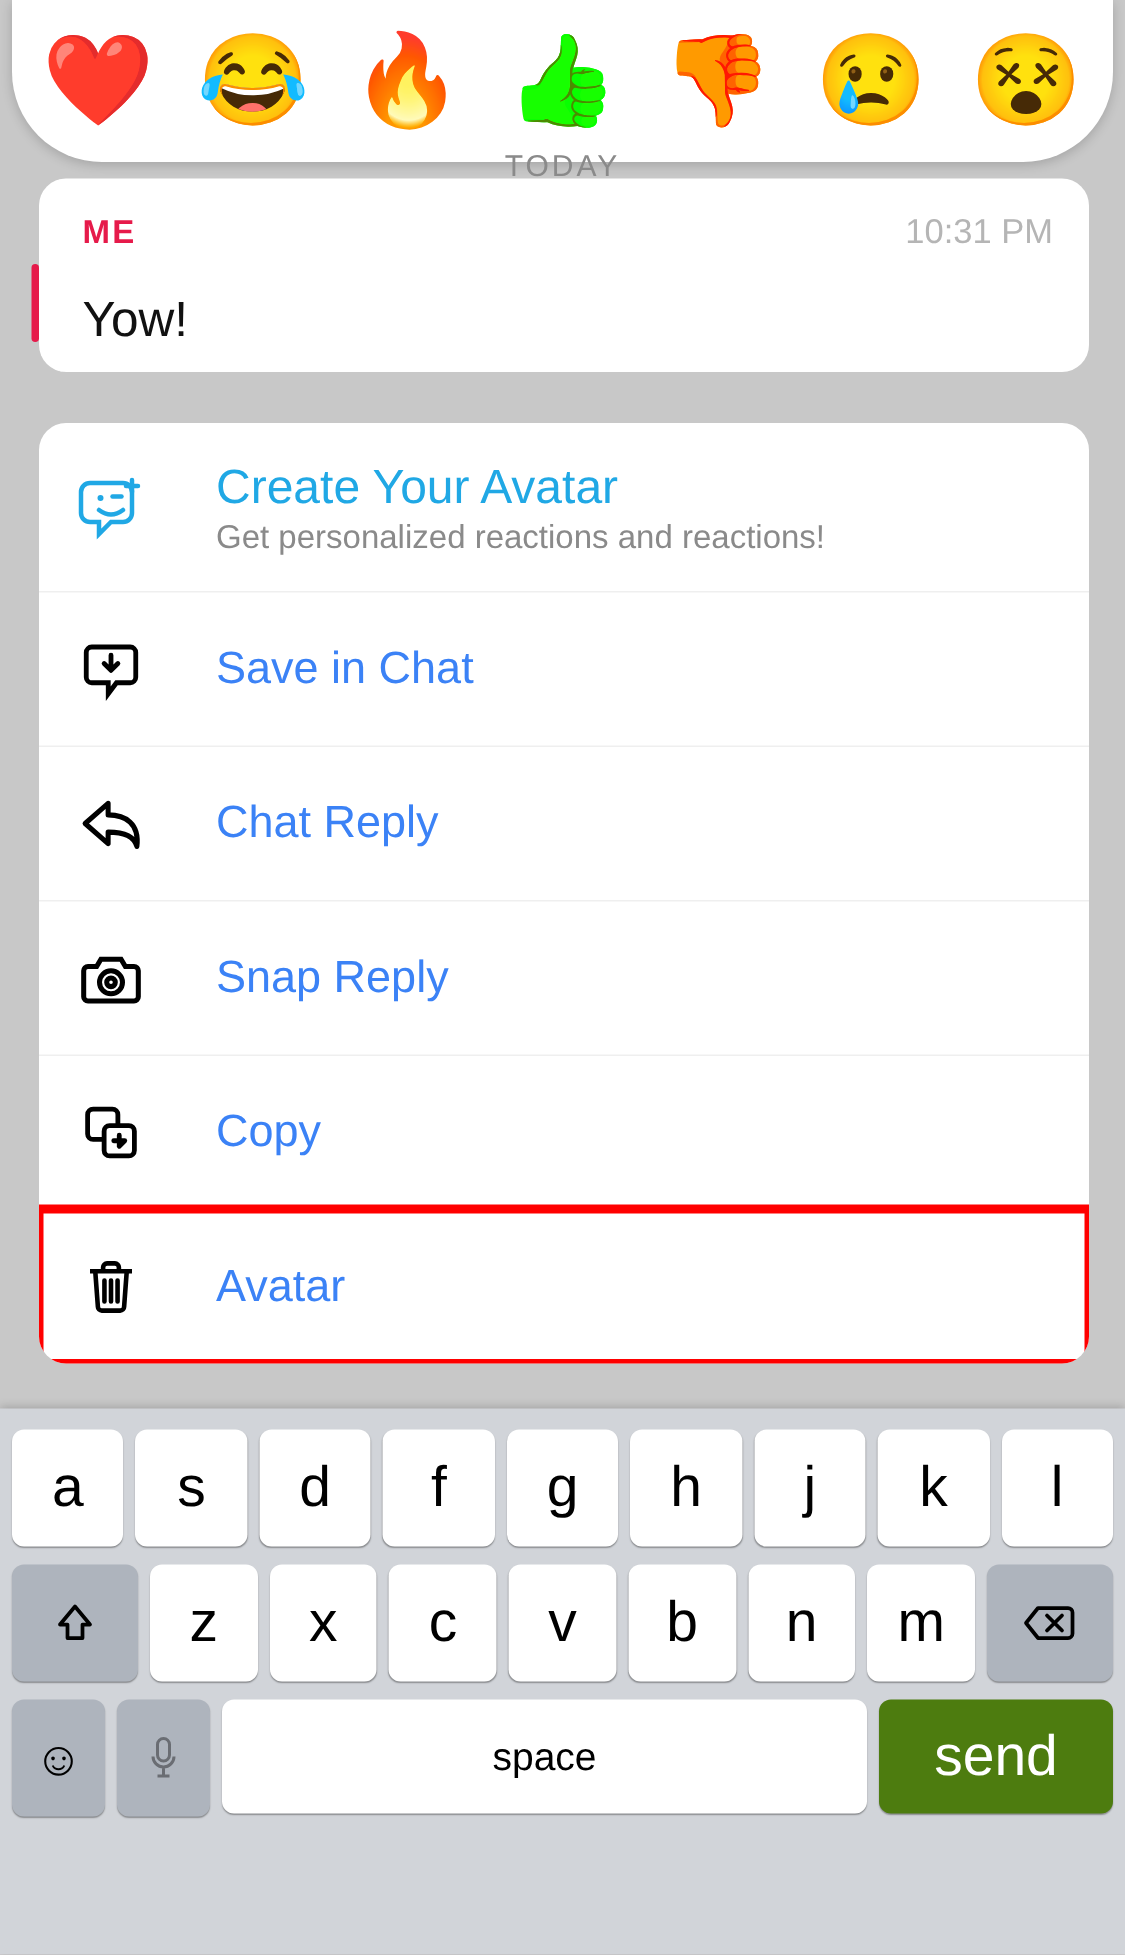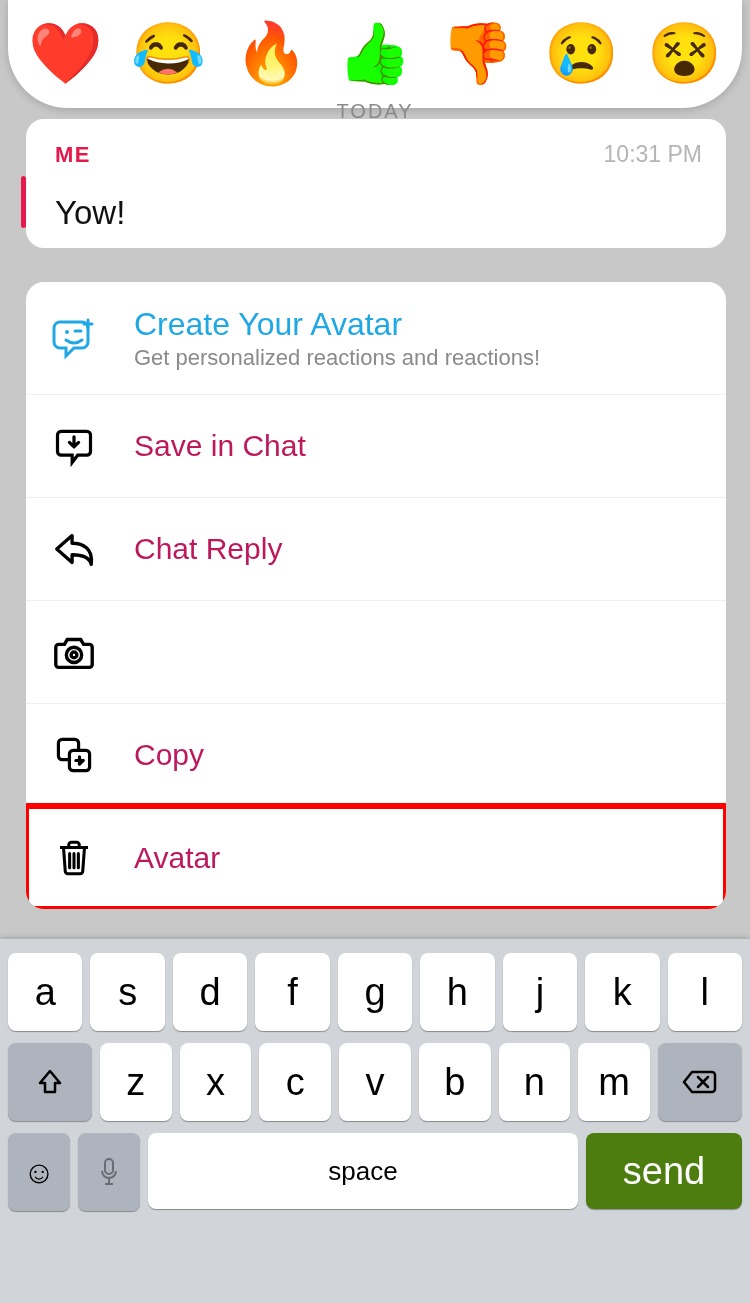--- a/index.html
+++ b/index.html
@@ -68,27 +68,28 @@
       background: #fff;
       border-radius: 18px;
       overflow: hidden;
     }
     .menu-item {
       display: flex;
       align-items: center;
       height: 103px;
       padding: 0 24px;
       cursor: pointer;
+      gap: 10px;
     }
     .menu-item + .menu-item { border-top: 1px solid #efefef; }
     .menu-item.first { height: 112px; }
     .menu-icon { width: 48px; height: 48px; flex-shrink: 0; display:flex; align-items:center; justify-content:center; }
     .avatar-icon svg { width: 52px; height: 52px; }
     .menu-text { margin-left: 36px; }
-    .menu-label { color: #be185d; font-size: 30px; }
+    .menu-label { color: #3b82f6; font-size: 30px; }
     .menu-item.first .menu-title { color: #20a8e5; font-size: 32px; font-weight: 400; }
     .menu-item.first .menu-sub { color: #8a8a8a; font-size: 22px; margin-top: 2px; }
     .highlight { outline: 6px solid #ff0000; outline-offset: -3px; }
 
     
     .keyboard {
       position: absolute;
       left: 0; right: 0; bottom: 0;
       height: 364px;
       background: #d1d4d9;
@@ -186,20 +187,23 @@
   </div>
 
   <div class="menu-item">
     <div class="menu-icon">
       <svg viewBox="0 0 48 48" width="46" height="46" fill="none" stroke="#000" stroke-width="3.5">
         <path d="M8 16 h6 l3 -5 h14 l3 5 h6 a3 3 0 0 1 3 3 v18 a3 3 0 0 1 -3 3 h-32 a3 3 0 0 1 -3 -3 v-18 a3 3 0 0 1 3 -3 z"></path>
         <circle cx="24" cy="27" r="8"></circle>
         <circle cx="24" cy="27" r="3"></circle>
       </svg>
     </div>
+    <div class="menu-text">
+        <div class="menu-label">Snap Reply</div>
+      </div>
   </div>
 
   <div class="menu-item">
     <div class="menu-icon">
       <svg viewBox="0 0 48 48" width="44" height="44" fill="none" stroke="#000" stroke-width="3.5">
         <rect x="7" y="7" width="22" height="22" rx="4"></rect>
         <rect x="19" y="19" width="22" height="22" rx="4" fill="#fff"></rect>
         <path d="M30 26 v8 M26 30 h8 M34 30 l-4 4" stroke-linecap="round"></path>
       </svg>
     </div>

